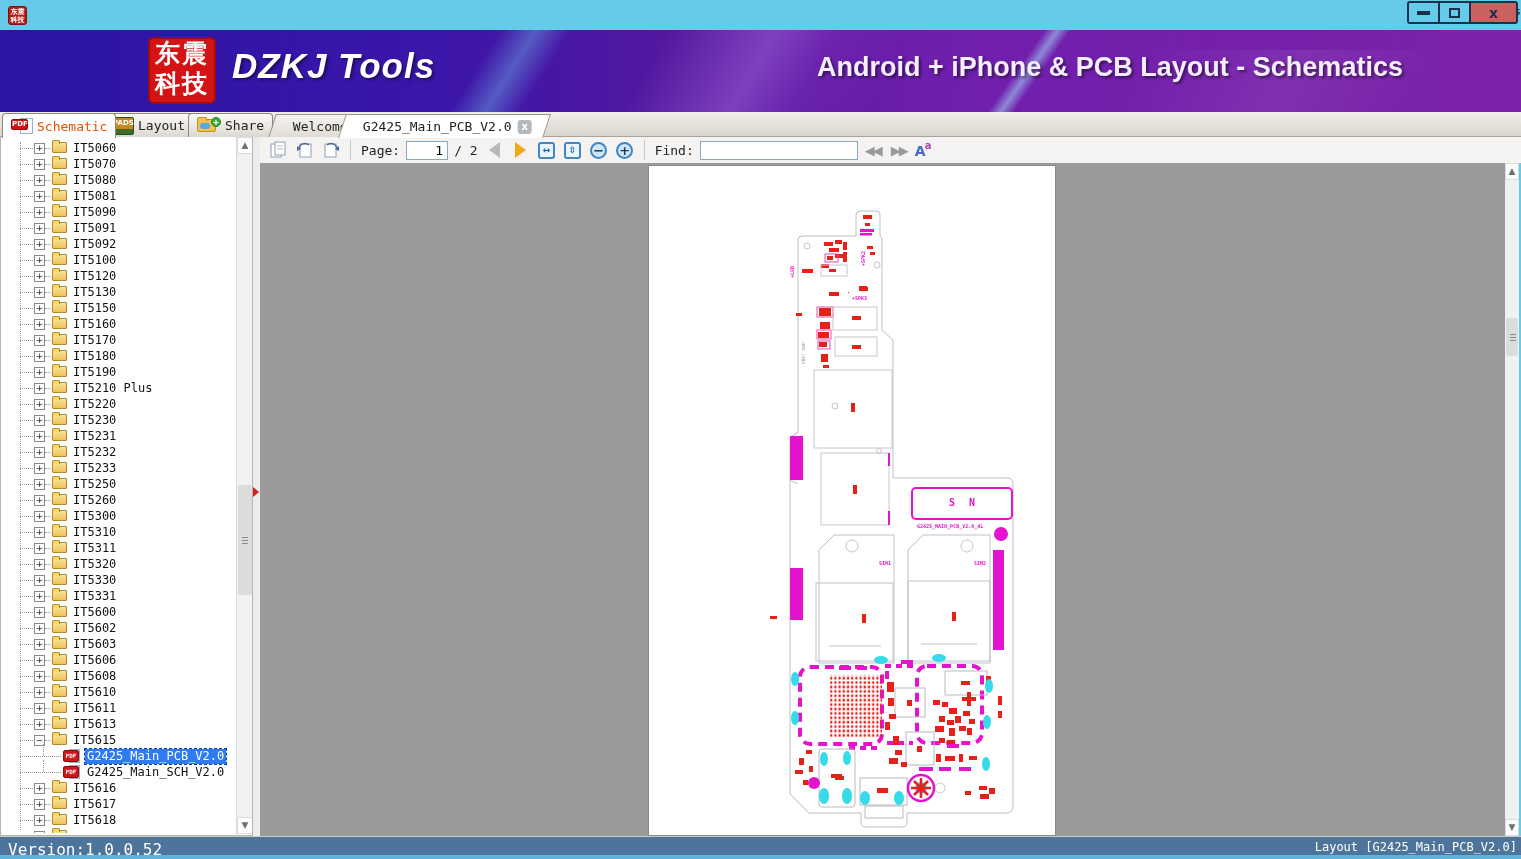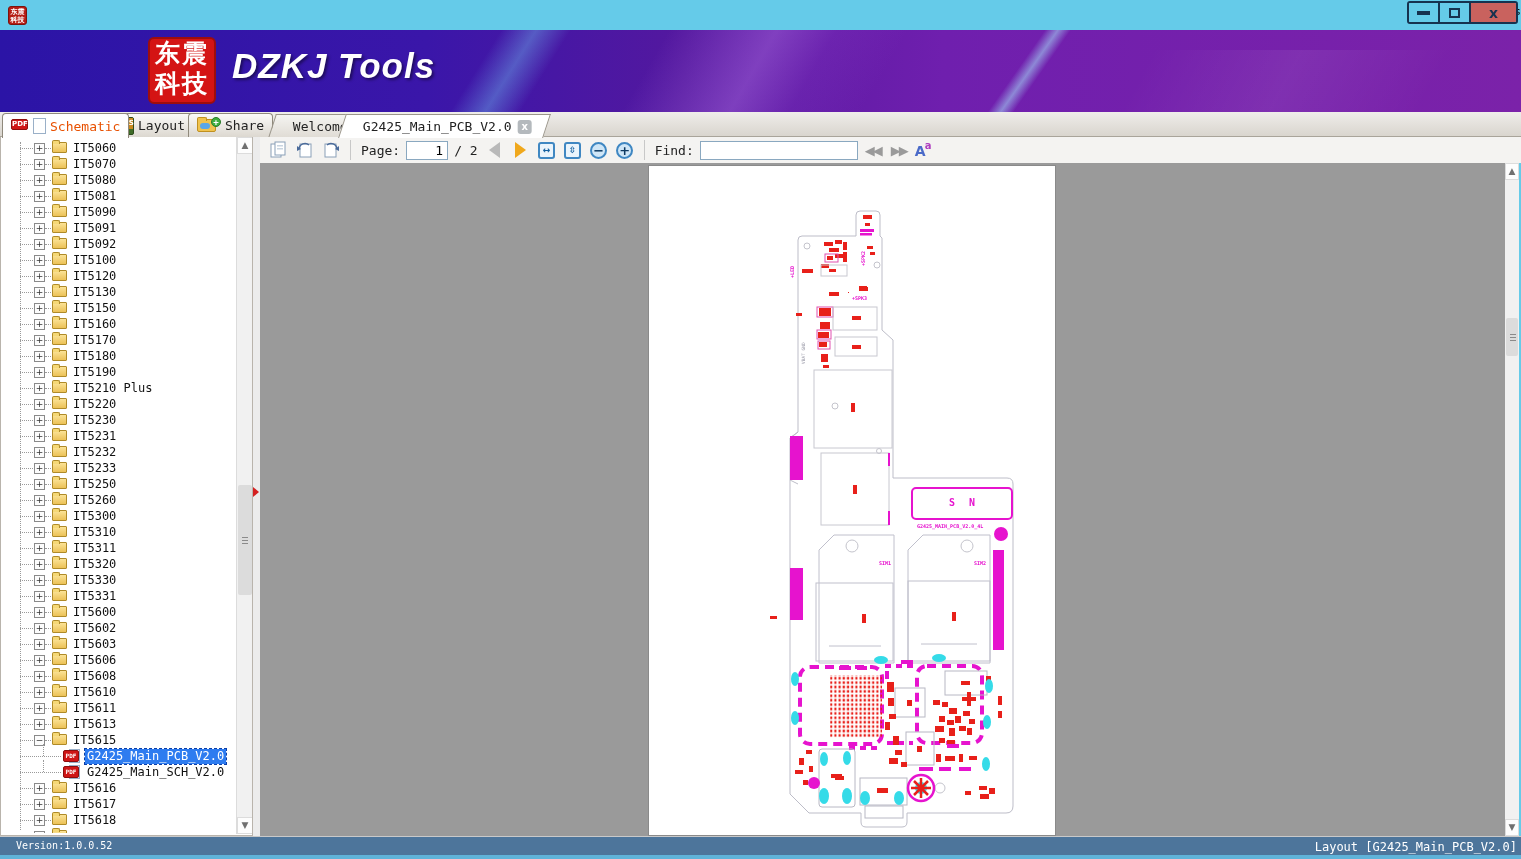--- a/index.html
+++ b/index.html
@@ -40,21 +40,21 @@
   .headline { position:absolute; left:770px; width:680px; top:22px; color:#f4eefc; font-size:27px; font-weight:bold;
     font-family:"Liberation Sans", sans-serif; text-shadow:2px 2px 3px rgba(0,0,0,.5); text-align:center; }
 
   
   .tabrow { position:absolute; left:0; top:112px; width:100%; height:25px;
     background:linear-gradient(#efedea,#d9d5ce); border-bottom:1px solid #a9a49a; }
   .tool-tab { position:absolute; top:1px; height:24px; display:flex; align-items:center; gap:4px;
     padding:0 8px; border:1px solid #8f897c; border-bottom:none; border-radius:4px 4px 0 0;
     background:linear-gradient(#fbfaf8,#dcd8d0); font-size:13px; color:#222; cursor:default; }
   .tool-tab.active { background:#fff; color:#e85000; height:25px; z-index:3; }
-  .icon-pdfdoc { position:relative; width:35px; height:17px; }
+  .icon-pdfdoc { position:relative; width:22px; height:17px; }
   .icon-pdfdoc .page { position:absolute; right:0; top:0; width:13px; height:16px; background:#fff; border:1px solid #9ab0c8; }
   .icon-pdfdoc .badge { position:absolute; left:0; top:1px; width:17px; height:11px; background:#cf1616; border:1px solid #8d0e0e;
     border-radius:2px; color:#fff; font-size:7px; font-weight:bold; line-height:9px; text-align:center; font-family:"DejaVu Sans",sans-serif; }
   .icon-pads { position:relative; width:22px; height:18px; background:#3f6c28; border:1px solid #2c4b1c; border-radius:2px; }
   .icon-pads .top { position:absolute; left:0; top:0; right:0; height:11px; background:#c8881e; color:#fff;
     font-size:7px; font-weight:bold; text-align:center; line-height:11px; font-family:"DejaVu Sans",sans-serif; }
   .icon-sharefolder { position:relative; width:24px; height:17px; }
   .icon-sharefolder .fold { position:absolute; left:0; top:2px; width:19px; height:13px; background:#f0c34e; border:1px solid #c09020; border-radius:2px; }
   .icon-sharefolder .fold::before { content:""; position:absolute; left:-1px; top:-3px; width:8px; height:3px; background:#f0c34e; border:1px solid #c09020; border-bottom:none; border-radius:2px 2px 0 0; }
   .icon-sharefolder .cloud { position:absolute; left:3px; top:6px; width:10px; height:6px; background:#5aa7e8; border-radius:4px; }
@@ -131,21 +131,21 @@
   
   .viewer { position:absolute; left:260px; top:26px; width:1245px; height:673px; background:#9a9a9a; overflow:hidden; }
   .pcb-page { position:absolute; left:388px; top:2px; width:408px; height:671px; background:#fff; border:1px solid #8a8a8a; }
   .vscroll { position:absolute; right:2px; top:26px; width:14px; height:673px; background:#f1f1f1; }
   .vscroll .sbtn { width:14px; }
   .vscroll .sthumb { width:12px; }
   .right-border { position:absolute; right:0; top:26px; width:2px; height:673px; background:#65cbe9; }
 
   
   .statusbar { position:absolute; left:0; top:836px; width:100%; height:23px; background:#4d759b; border-top:1px solid #c9c9c9; }
-  .statusbar .ver { position:absolute; left:16px; top:3px; color:#fff; font-size:10px; }
+  .statusbar .ver { position:absolute; left:8px; top:3px; color:#fff; font-size:16px; }
   .statusbar .cur { position:absolute; right:4px; top:3px; color:#fff; font-size:12px; }
   .statusbar .strip { position:absolute; left:0; bottom:0; width:100%; height:4px; background:#5fb3d9; }
 
   svg text { font-family:"DejaVu Sans Mono",monospace; }
 </style>
 </head>
 <body>
 
 <div id="window">
 
@@ -168,20 +168,21 @@
   <div class="banner">
     <div class="streak1"></div>
     <div class="streak2"></div>
     <div class="streak3"></div>
     <div class="streak4"></div>
     <div class="logo-box">
       <div>东震</div>
       <div>科技</div>
     </div>
     <div class="brand">DZKJ Tools</div>
+    <div class="headline">Android + iPhone &amp; PCB Layout - Schematics</div>
   </div>
 
   <div class="tabrow">
     <div class="tool-tab active" style="left:2px;">
       <span class="icon-pdfdoc">
           <span class="page"></span>
           <span class="badge">PDF</span>
         </span>
       <span>Schematic</span>
     </div>

